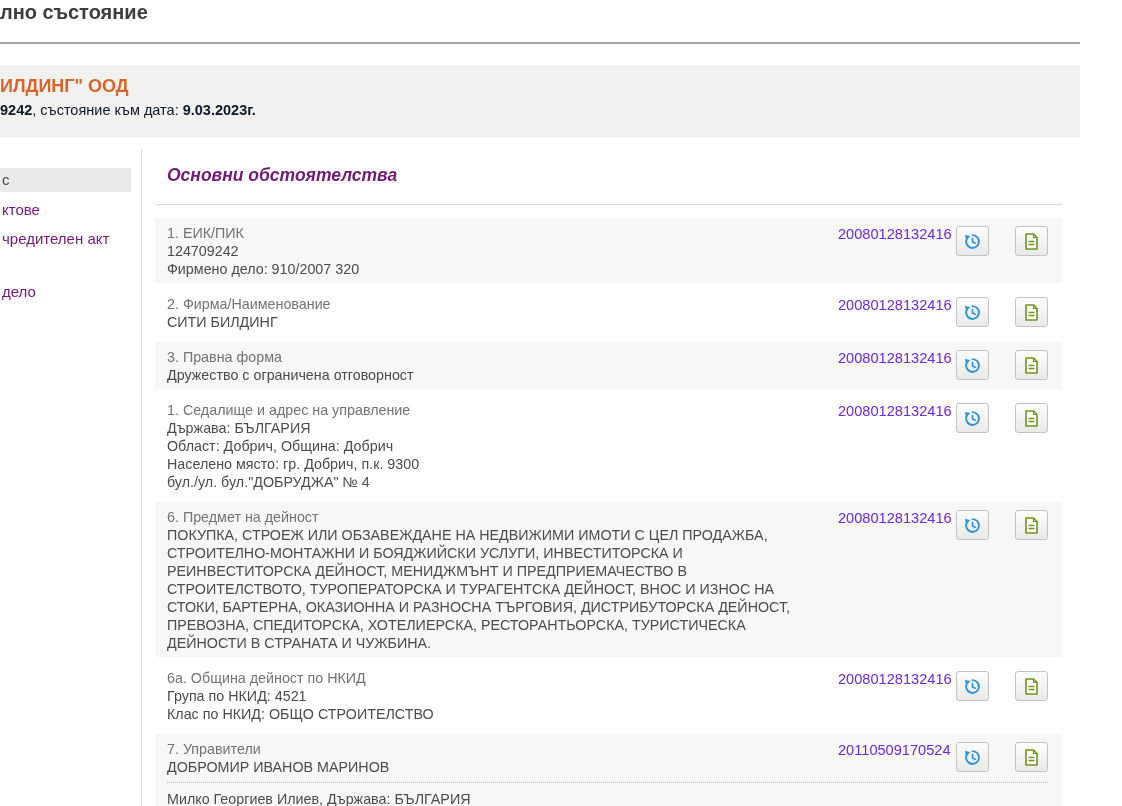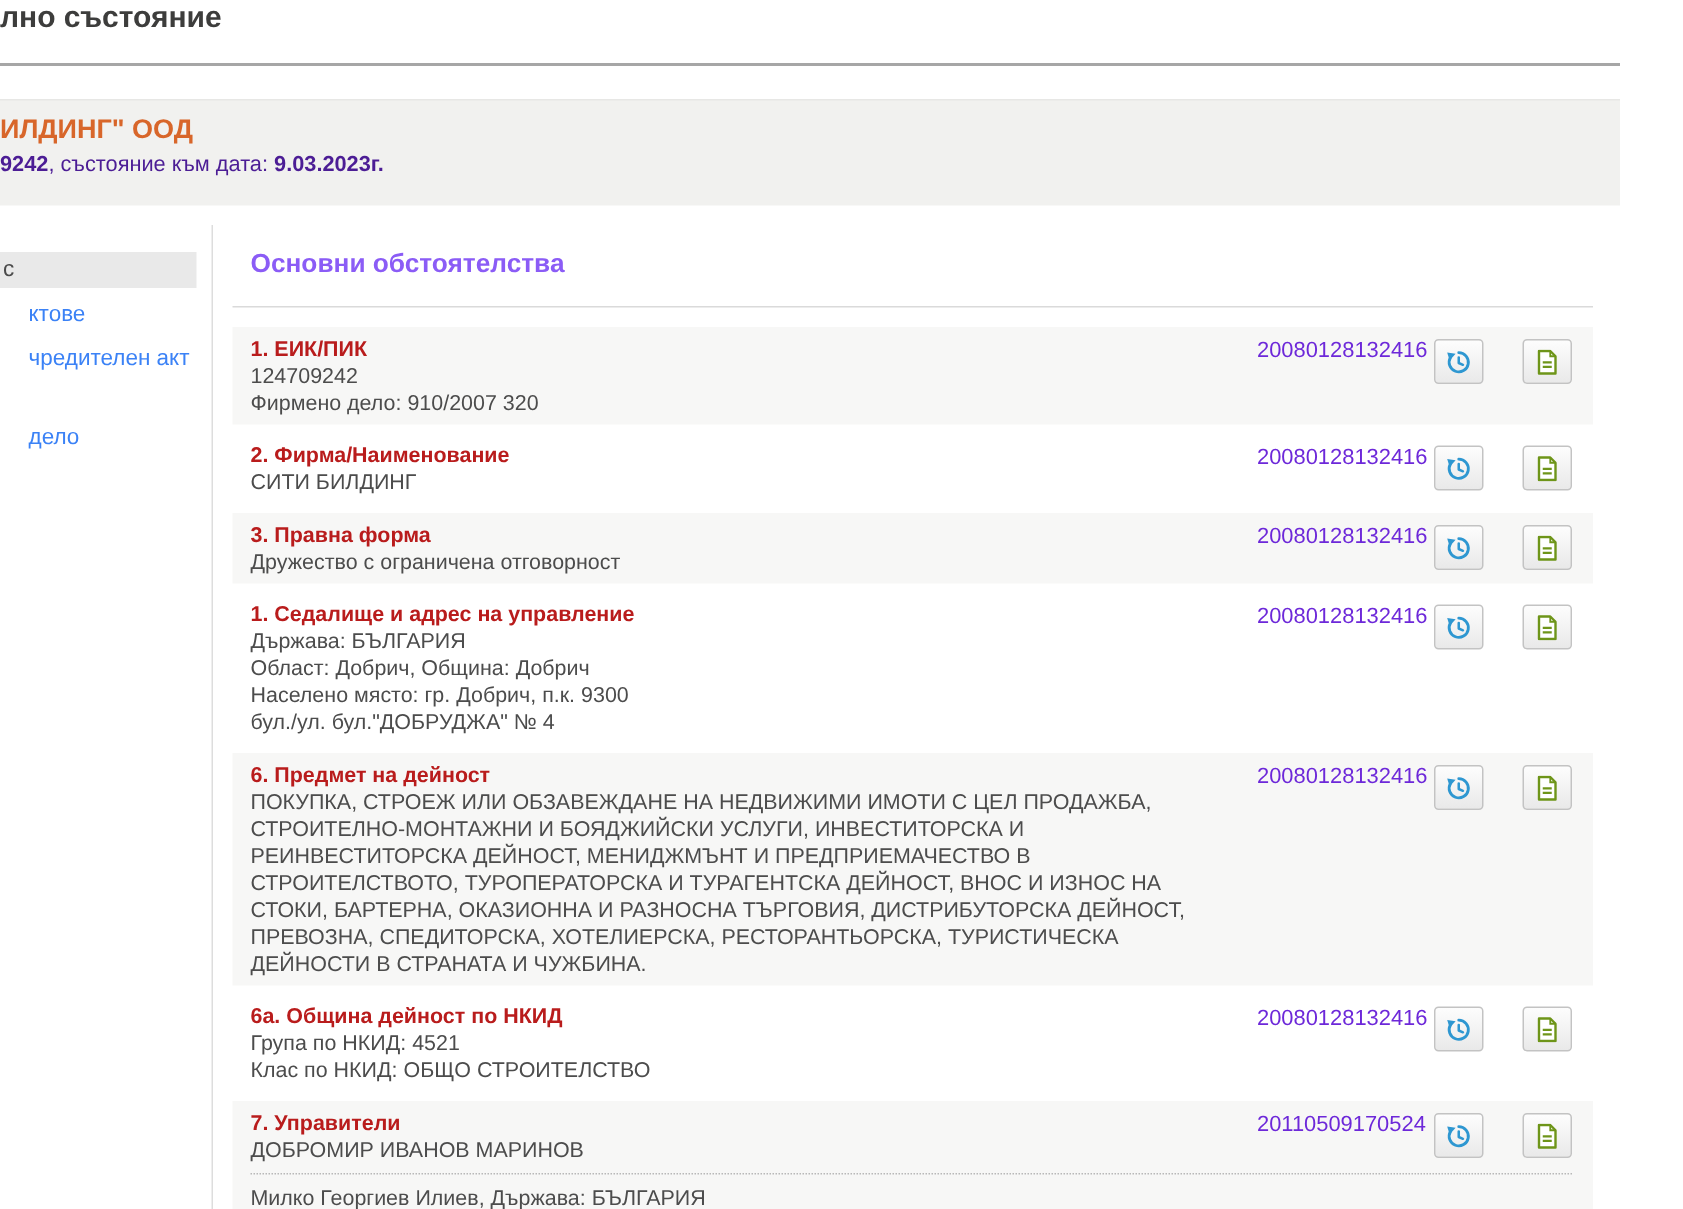--- a/index.html
+++ b/index.html
@@ -8,41 +8,41 @@
     background:#fff;font-family:"Liberation Sans",sans-serif;
     -webkit-font-smoothing:antialiased;
   }
   
   #page-title{position:absolute;left:0;top:1px;font-size:20px;font-weight:700;color:#3d3d3c}
   #title-rule{position:absolute;left:0;top:42px;width:1080px;height:2px;background:#a6a6a6}
 
   
   #header-box{position:absolute;left:0;top:66px;width:1080px;height:70px;background:#f1f1ef;border-top:1px solid #e7e7e5}
   #company{position:absolute;left:0;top:9px;color:#d8662a;font-weight:700;font-size:18px}
-  #eik-line{position:absolute;left:0;top:35px;font-size:14.5px;color:#4c1d95}
+  #eik-line{position:absolute;left:0;top:35px;font-size:14.5px;color:#0f172a}
   .b{font-weight:700}
 
   
   #sidebar{position:absolute;left:0;top:168px;width:131px;font-size:15px}
   .side-active{background:#e9e9e9;height:24px;line-height:24px;color:#4a4a4a;padding-left:2px}
-  .side-link{margin-top:7px;height:22px;line-height:22px;color:#3b82f6;padding-left:19px;cursor:pointer}
+  .side-link{margin-top:7px;height:22px;line-height:22px;color:#701a75;padding-left:2px;cursor:pointer}
   .side-link.gap{margin-top:31px}
   #divider{position:absolute;left:141px;top:150px;width:1px;height:656px;background:#dddddd}
 
   
   #main{position:absolute;left:155px;top:160px;width:907px}
-  #main-heading{margin-left:12px;padding-top:5px;color:#8b5cf6;font-weight:700;font-size:17.5px}
+  #main-heading{margin-left:12px;padding-top:5px;color:#701a75;font-weight:700;font-style:italic;font-size:17.5px}
   #heading-rule{height:1px;background:#dadada;margin-top:18px}
   #rows{margin-top:13px}
 
   .row{display:flex;align-items:flex-start;padding:6px 14px 5px 12px;margin-bottom:6px;
        font-size:14.3px;line-height:18px;color:#4c4c4c}
   .row.alt{background:#f7f7f6}
   .row-body{flex:1;min-width:0}
-  .row-title{font-weight:700;color:#b91c1c}
+  .row-title{font-weight:400;color:#737373}
   .row-line{white-space:pre-wrap}
   .dotted{border-top:1px dotted #b8b8b8;height:0;margin:6px -222px 7px 0}
   .row-stamp{width:130px;box-sizing:border-box;padding-left:12px;padding-top:1px;
              font-size:14.6px;color:#6d28d9;flex:none}
   .row-actions{width:92px;flex:none;display:flex;justify-content:space-between;padding-top:2px}
   .icon-btn{width:33px;height:30px;border:1px solid #c3c3c3;border-radius:3px;
             background:linear-gradient(#fdfdfd,#e9e9e9);display:flex;align-items:center;
             justify-content:center;padding:0;cursor:pointer}
   .icon-btn svg{display:block}
 </style>

